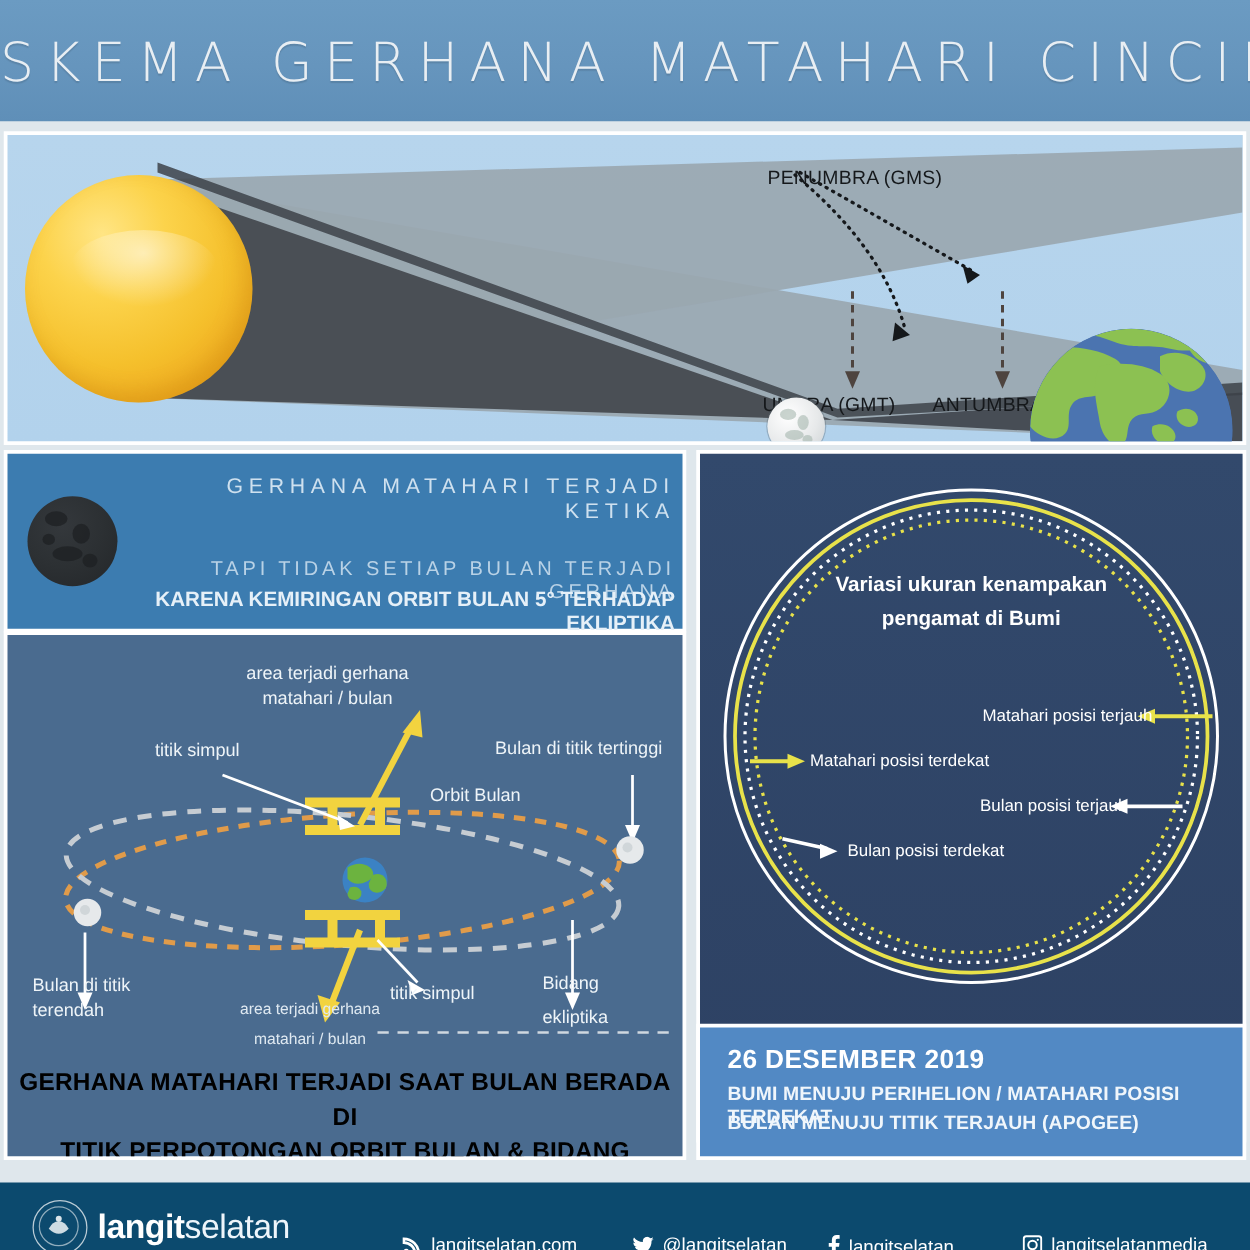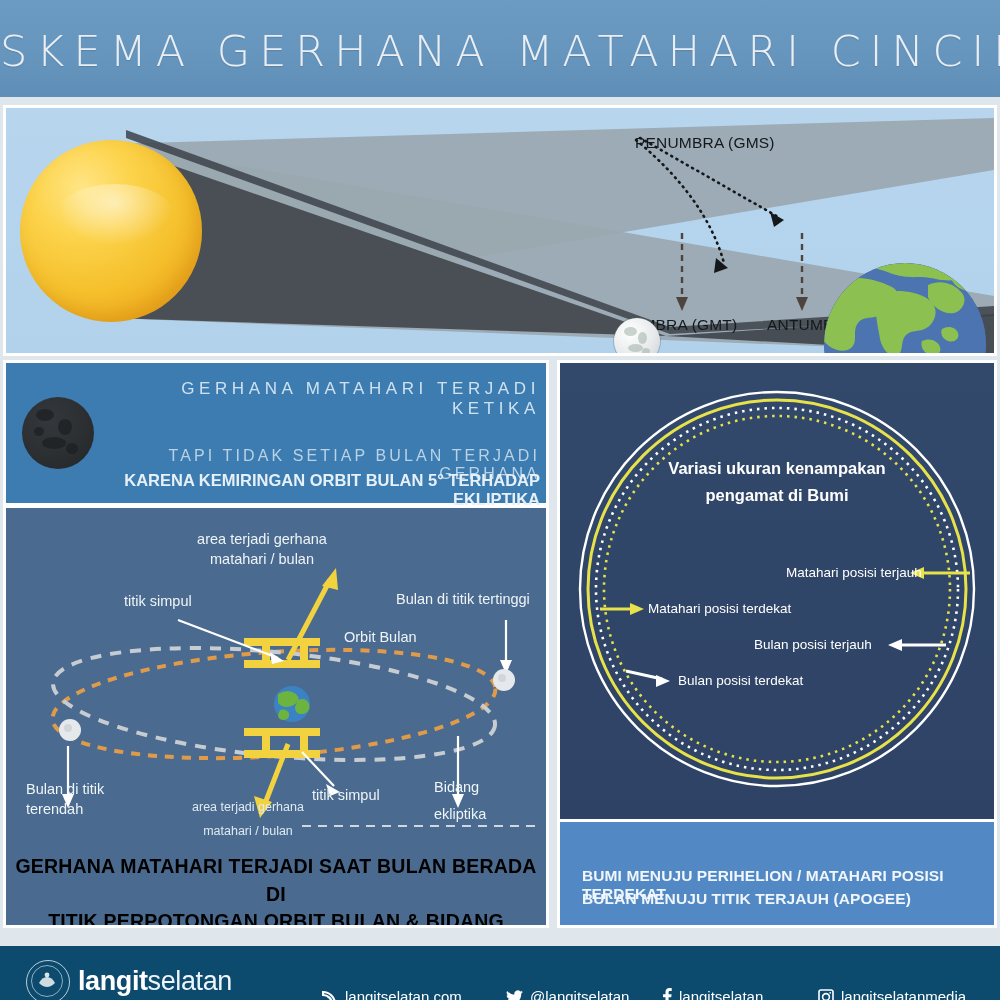--- a/index.html
+++ b/index.html
@@ -29,21 +29,21 @@
   .moon-sky{position:absolute;left:608px;top:210px;width:46px;height:46px;border-radius:50%;
        background:radial-gradient(circle at 36% 32%, #ffffff 0%, #e7e9ea 55%, #c9ced1 100%);
        box-shadow:0 0 0 1px rgba(90,100,110,.35);z-index:6;}
   .moon-sky i{position:absolute;border-radius:50%;background:#9fb0a8;opacity:.55;}
 
   .earth{position:absolute;left:818px;top:155px;width:162px;height:162px;border-radius:50%;
        background:#4b74b0;overflow:hidden;z-index:7;}
   .earth svg{position:absolute;left:0;top:0;}
 
   .lbl{position:absolute;font-size:15.5px;color:#15181b;white-space:nowrap;
-       font-family:"Liberation Sans",sans-serif;letter-spacing:.2px;margin-left:21px;}
+       font-family:"Liberation Sans",sans-serif;letter-spacing:.2px;}
 
   
   .panel-newmoon{position:absolute;left:6px;top:363px;width:540px;height:140px;
        background:#3c7cb0;box-shadow:0 0 0 3px #ffffff;}
   .nm-moon{position:absolute;left:16px;top:34px;width:72px;height:72px;border-radius:50%;
        background:radial-gradient(circle at 38% 32%, #34383c 0%, #2c3033 50%, #232629 100%);}
   .nm-moon i{position:absolute;border-radius:50%;background:#1d2023;opacity:.75;}
   .nm-l1{position:absolute;left:96px;top:16px;width:438px;text-align:right;
        font-size:17px;letter-spacing:4.6px;color:#cfe1ef;font-weight:400;}
   .nm-l2{position:absolute;left:96px;top:34px;width:438px;text-align:right;
@@ -294,25 +294,26 @@
       <polygon points="110,318 96,312 96,324" fill="#ffffff"></polygon>
     </svg>
 
     <div class="var-title">
       <div>Variasi ukuran kenampakan</div>
       <div>pengamat di Bumi</div>
     </div>
 
     <div class="var-lbl" style="left:226px;top:202px;">Matahari posisi terjauh</div>
     <div class="var-lbl" style="left:88px;top:238px;">Matahari posisi terdekat</div>
-    <div class="var-lbl" style="left:194px;top:274px;text-align:right;">Bulan posisi terjauh</div>
+    <div class="var-lbl" style="left:224px;top:274px;text-align:right;">Bulan posisi terjauh</div>
     <div class="var-lbl" style="left:118px;top:310px;">Bulan posisi terdekat</div>
   </div>
 
   <div class="panel-date">
+    <div class="date-big">26 DESEMBER 2019</div>
     <div class="date-l1">BUMI MENUJU PERIHELION / MATAHARI POSISI TERDEKAT</div>
     <div class="date-l2">BULAN MENUJU TITIK TERJAUH (APOGEE)</div>
   </div>
 
   <div class="footer">
     <div class="f-seal">
       <svg width="40" height="40" viewBox="0 0 40 40">
         <circle cx="20" cy="20" r="15.5" fill="none" stroke="rgba(255,255,255,.55)" stroke-width="1"></circle>
         <path d="M 12,22 q 3,-6 8,-6 q 5,0 8,6 q -4,4 -8,4 q -4,0 -8,-4 z" fill="rgba(255,255,255,.8)"></path>
         <circle cx="20" cy="14" r="2.4" fill="rgba(255,255,255,.85)"></circle>

